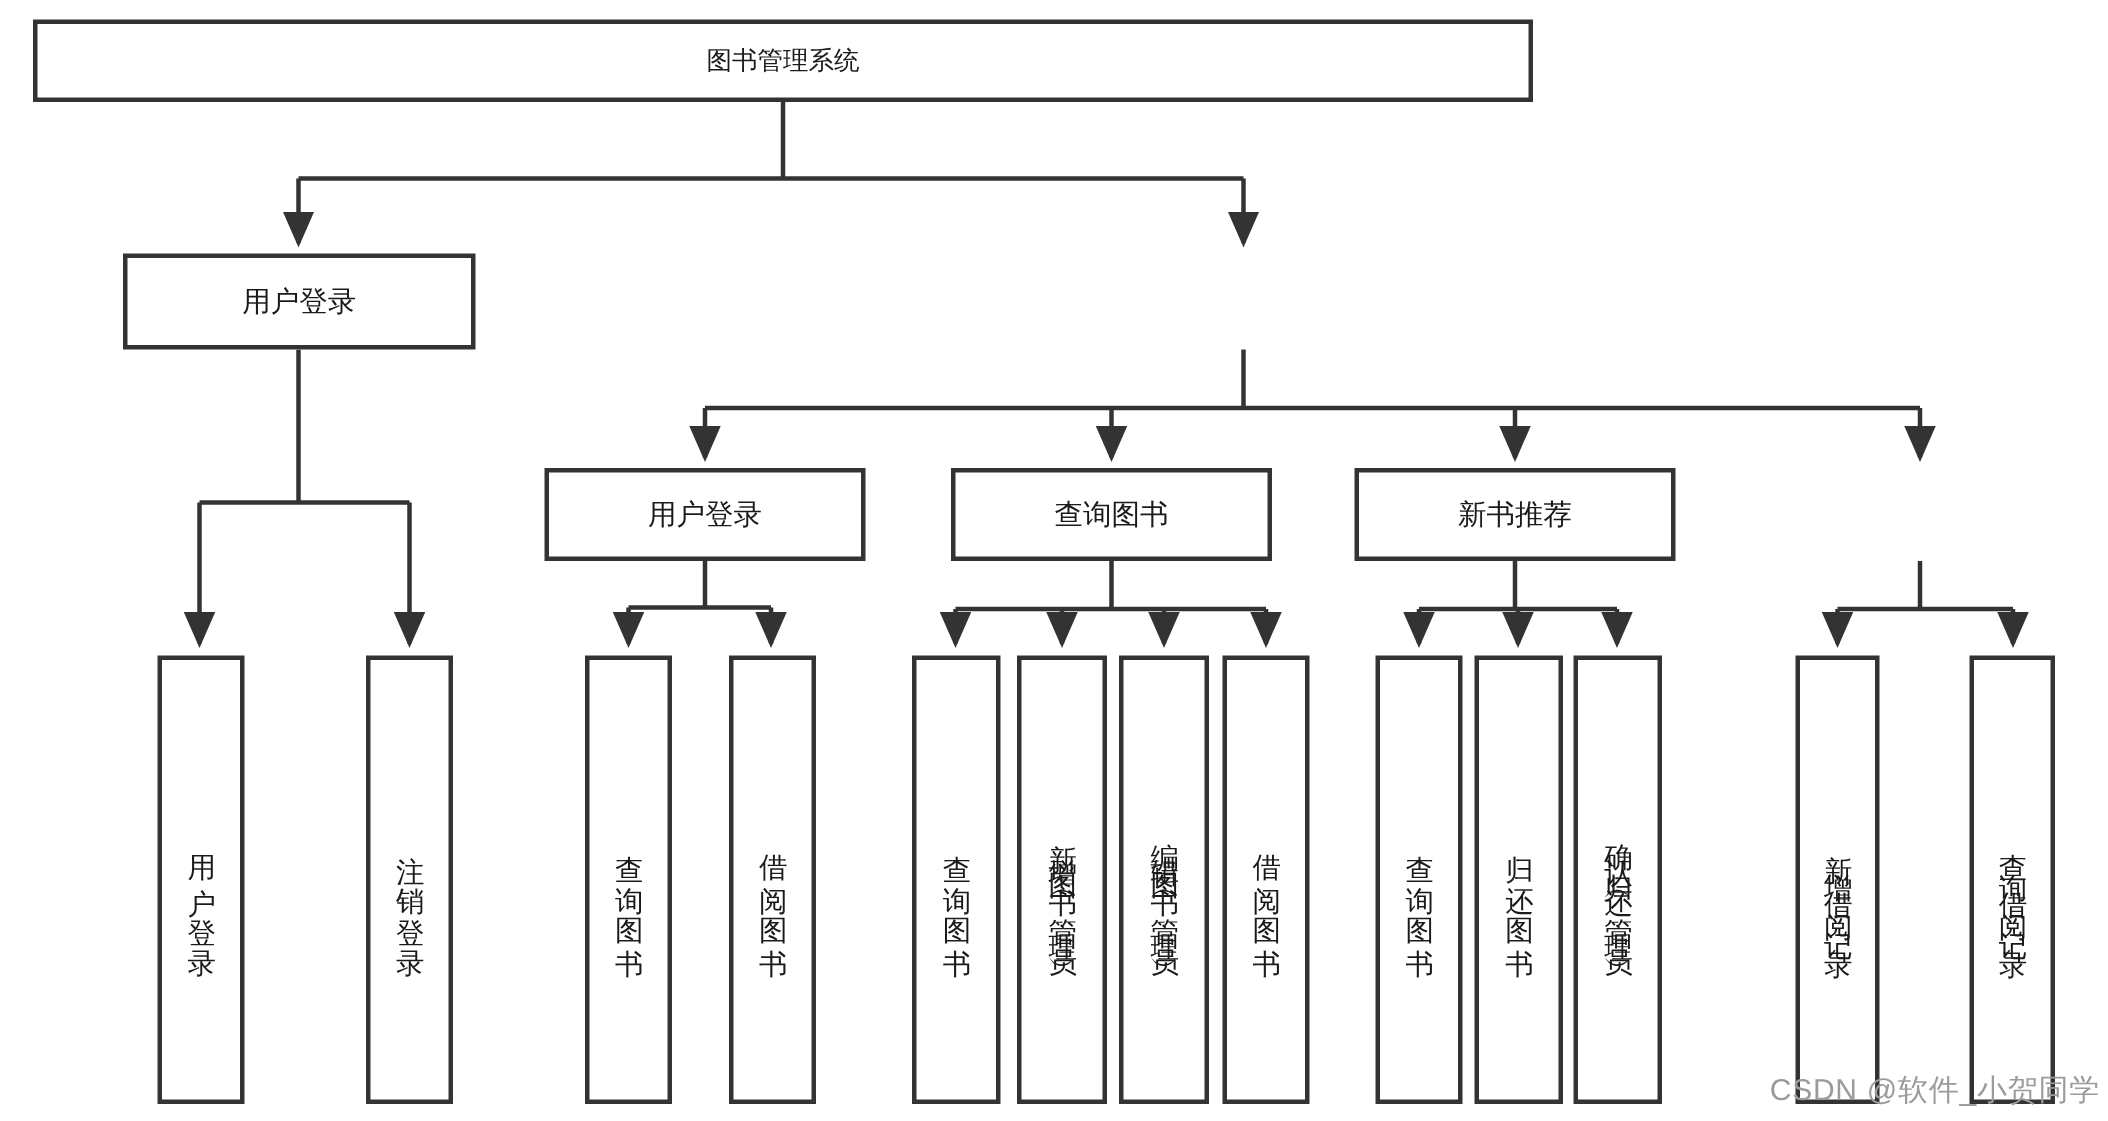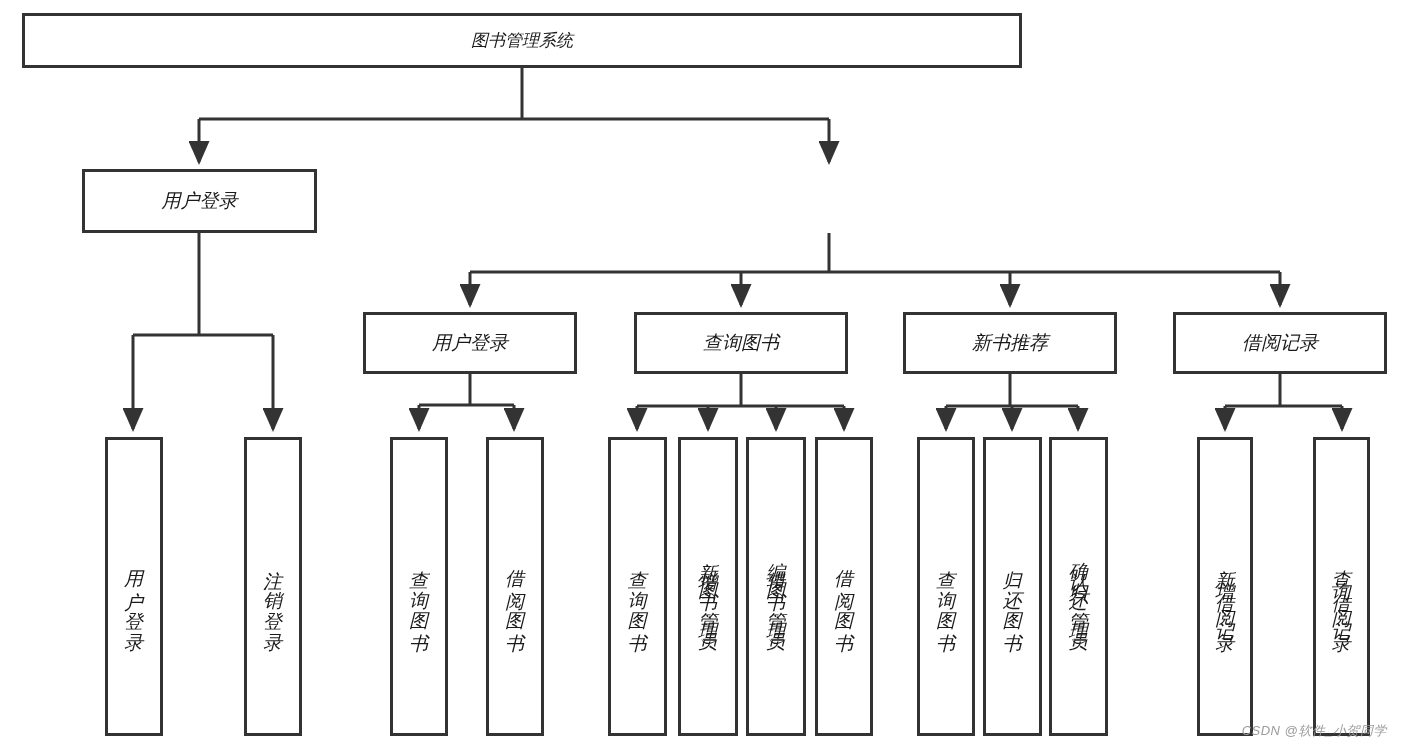--- a/index.html
+++ b/index.html
@@ -8,21 +8,20 @@
     --background:#ffffff;
     --watermark:#9b9b9b;
   }
   html,body{margin:0;padding:0;background:var(--background);}
   body{font-family:"Liberation Sans","DejaVu Sans",sans-serif;}
   .stage{
     position:relative;
     width:1405px;height:747px;
     background:var(--background);
     overflow:hidden;
-    font-style:italic;
   }
   .wires{position:absolute;left:0;top:0;width:1405px;height:747px;}
   .wires .ln{stroke:var(--line);stroke-width:3;fill:none;}
   #ah path{fill:var(--line);}
   .box{
     position:absolute;
     box-sizing:border-box;
     background:var(--background);
     border:3px solid var(--line);
     display:flex;align-items:center;justify-content:center;
@@ -35,22 +34,22 @@
     writing-mode:vertical-rl;
     text-orientation:mixed;
     white-space:nowrap;
     line-height:1;
   }
   .sp-4{letter-spacing:21px;padding-top:21px;}
   .sp-6{letter-spacing:13px;padding-top:13px;}
   .sp-9{letter-spacing:10px;padding-top:10px;}
   .watermark{
     position:absolute;
-    right:18px;bottom:7px;
-    font-size:13px;
+    right:5px;bottom:7px;
+    font-size:20px;
     color:var(--watermark);
     letter-spacing:0.5px;
   }
 </style>
 </head>
 <body>
 
 <div class="stage">
 
   <svg class="wires" viewBox="0 0 1405 747" xmlns="http://www.w3.org/2000/svg">
@@ -125,23 +124,20 @@
 
   <div class="box lvl" style="left:363px;top:312px;width:214px;height:62px">
     <span>用户登录</span>
   </div>
   <div class="box lvl" style="left:634px;top:312px;width:214px;height:62px">
     <span>查询图书</span>
   </div>
   <div class="box lvl" style="left:903px;top:312px;width:214px;height:62px">
     <span>新书推荐</span>
   </div>
-  <div class="box lvl" style="left:1173px;top:312px;width:214px;height:62px">
-    <span>借阅记录</span>
-  </div>
 
   <div class="box leaf" style="left:105px;top:437px;width:58px;height:299px">
     <span class="sp-4">用户登录</span>
   </div>
   <div class="box leaf" style="left:244px;top:437px;width:58px;height:299px">
     <span class="sp-4">注销登录</span>
   </div>
 
   <div class="box leaf" style="left:390px;top:437px;width:58px;height:299px">
     <span class="sp-4">查询图书</span>

